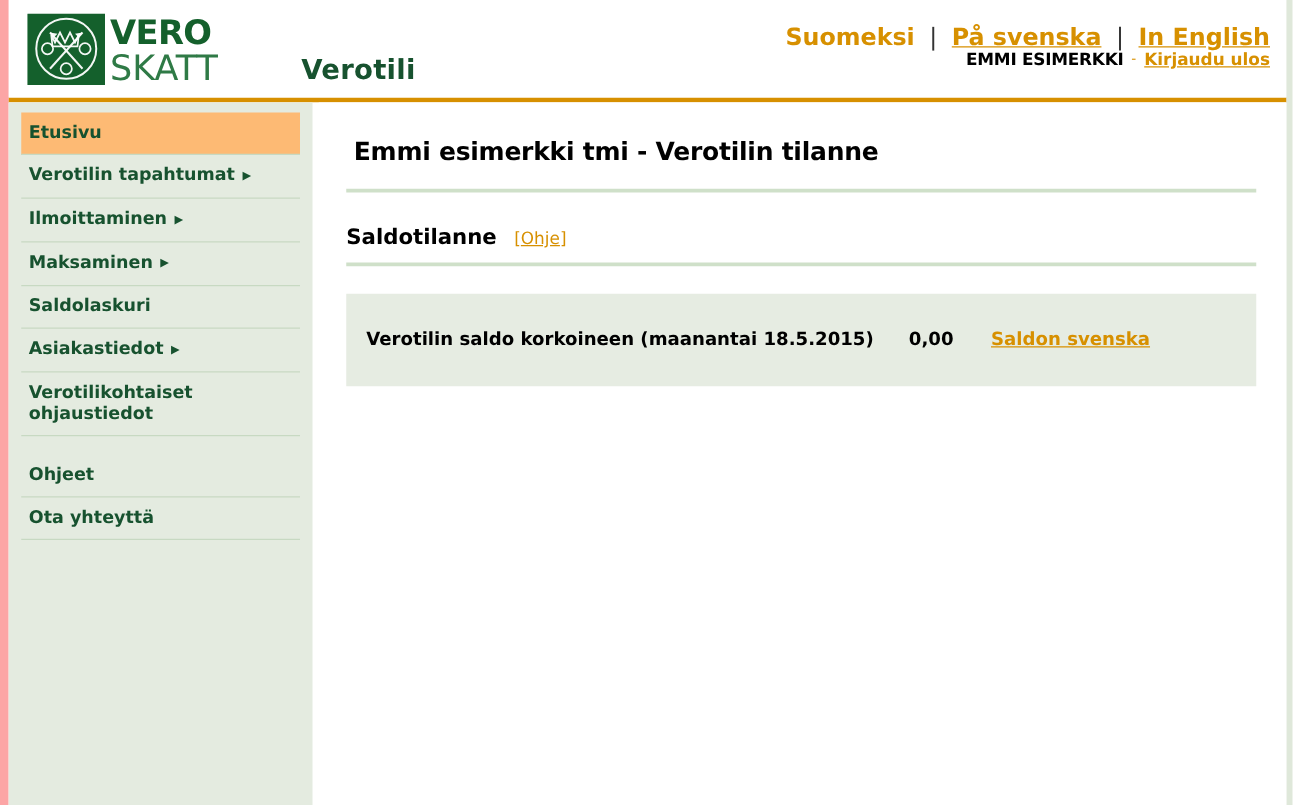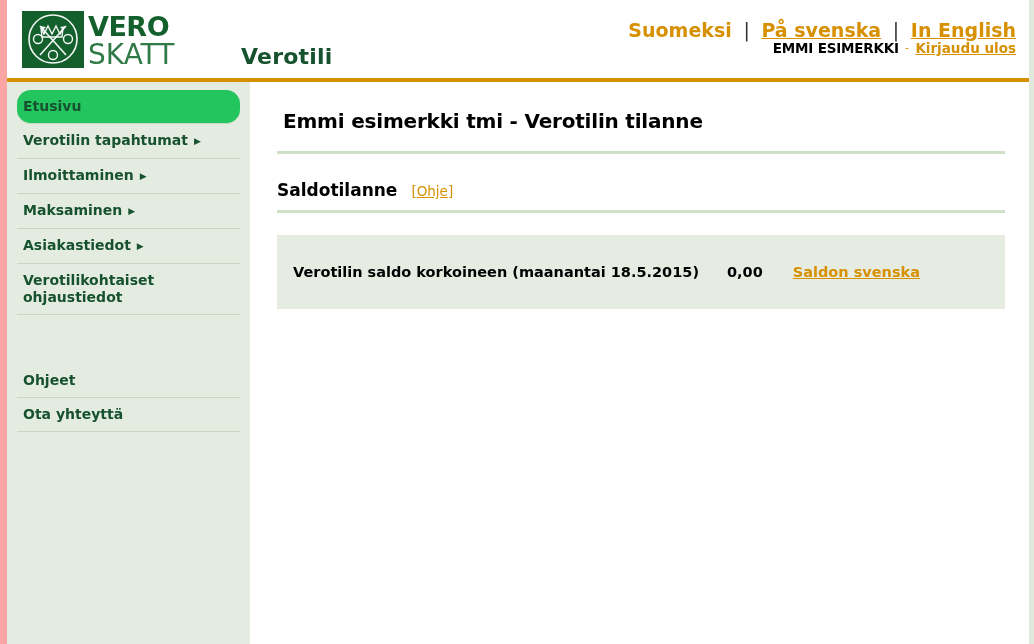--- a/index.html
+++ b/index.html
@@ -157,23 +157,22 @@
     position: relative;
     padding: 8px 8px 8px 6px;
     font-size: 14px;
     font-weight: bold;
     color: #17522f;
     border-bottom: 1px solid #c7d9c2;
     cursor: pointer;
     line-height: 17px;
   }
   .nav-item.active {
-    background: #22c55e;
+    background: #fdba74;
     border-bottom: 1px solid #c7d9c2;
-    border-radius: 14px;
   }
   .nav-item .arrow {
     display: inline-block;
     margin-left: 6px;
     font-size: 9px;
     vertical-align: 1px;
     color: #17522f;
   }
   #nav-secondary {
     position: absolute;
@@ -315,20 +314,23 @@
         </div>
 
         <div class="nav-item">
           <span>Ilmoittaminen</span><span class="arrow">▶</span>
         </div>
 
         <div class="nav-item">
           <span>Maksaminen</span><span class="arrow">▶</span>
         </div>
 
+        <div class="nav-item">
+          <span>Saldolaskuri</span>
+        </div>
 
         <div class="nav-item">
           <span>Asiakastiedot</span><span class="arrow">▶</span>
         </div>
 
         <div class="nav-item">
           <span>Verotilikohtaiset ohjaustiedot</span>
         </div>
       </div>
 

